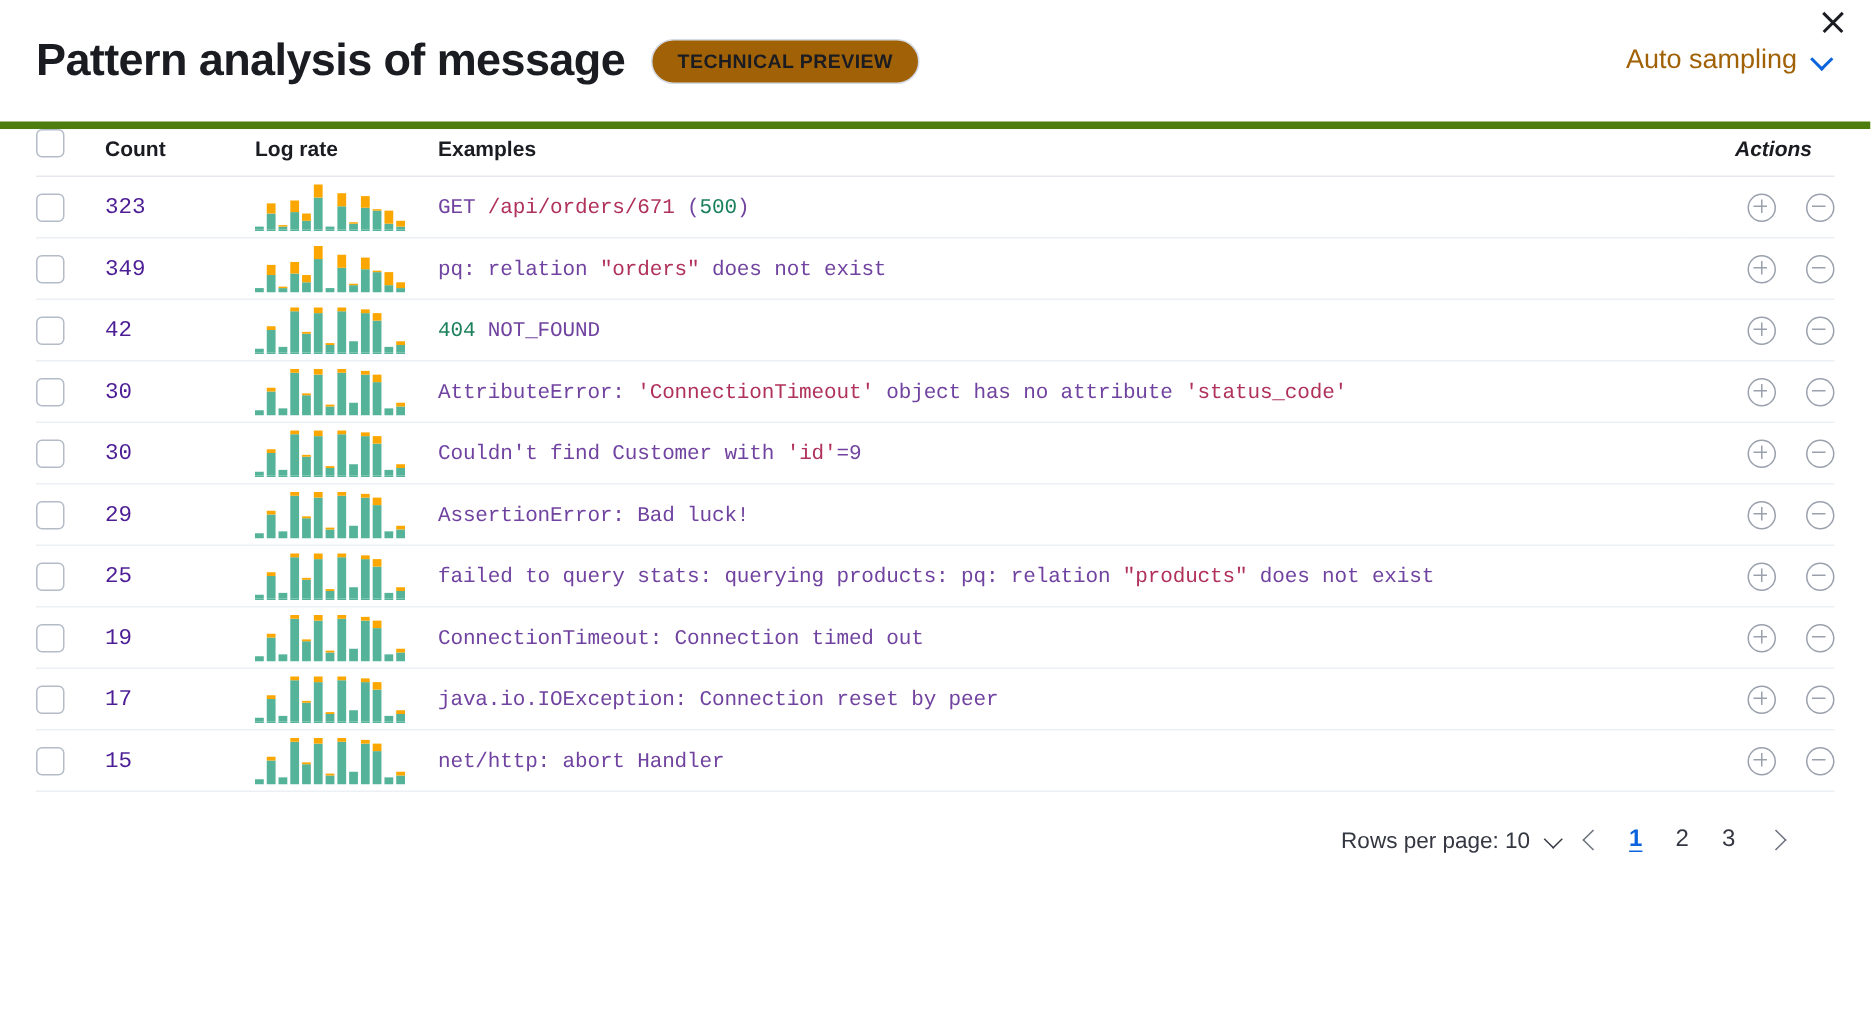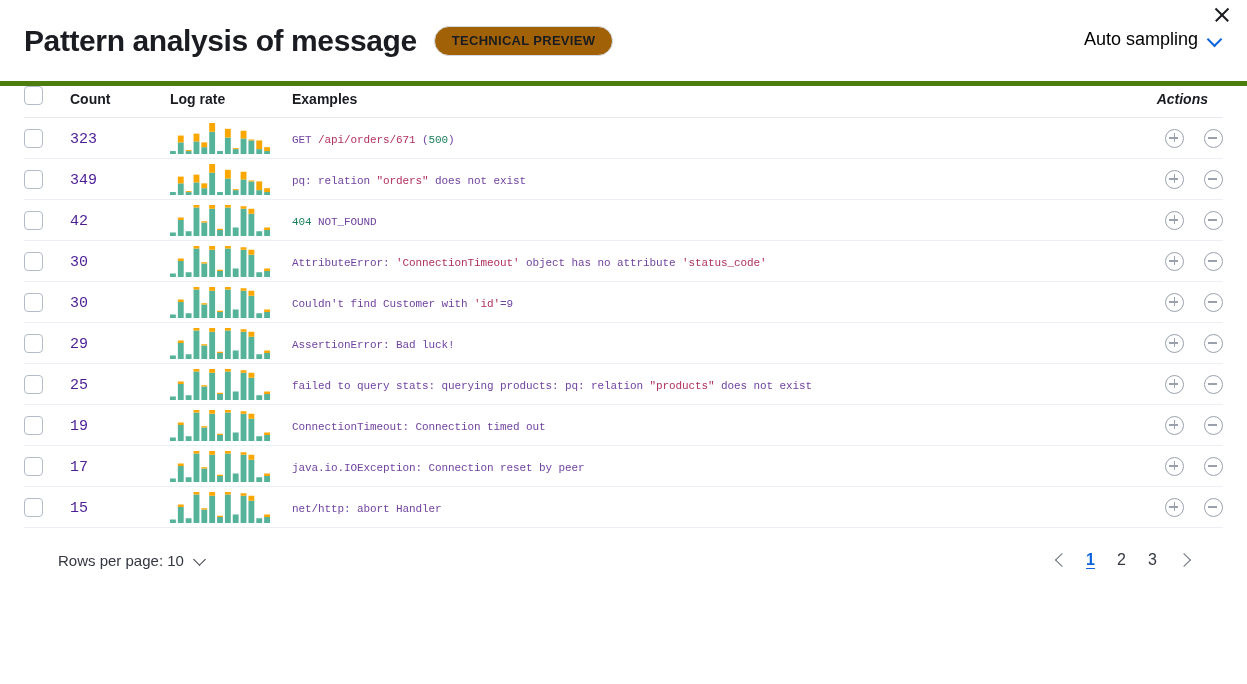--- a/index.html
+++ b/index.html
@@ -45,21 +45,21 @@
   .header-right {
     position: absolute;
     right: 24px;
     top: 30px;
     display: flex;
     align-items: center;
     gap: 9px;
   }
   .sampling-label {
     font-size: 18px;
-    color: #000000;
+    color: #a16207;
     line-height: 1;
   }
   .chev {
     width: 16px; height: 16px;
     display: inline-block;
     position: relative;
   }
   .chev::after {
     content: "";
     position: absolute;
@@ -139,21 +139,21 @@
     color: #4c1d95;
   }
 
   
   .spark {
     display: block;
   }
 
   .example {
     font-family: "Liberation Mono", monospace;
-    font-size: 11px;
+    font-size: 14px;
     color: #7143a0;
     white-space: nowrap;
     letter-spacing: -0.1px;
   }
   .tk-str { color: #b0315a; }
   .tk-num { color: #1a7f5a; }
 
   .actions-cell {
     text-align: right;
     padding-right: 15px;
@@ -181,21 +181,21 @@
     position: absolute;
     left: 7.6px; top: 3.4px;
     width: 1.3px; height: 9px;
     background: #9aa1ad;
   }
 
   
   .footer {
     display: flex;
     align-items: center;
-    justify-content: space-between;
+    justify-content: flex-end;
     padding: 18px 24px 0 24px;
   }
   .rows-per-page {
     display: flex;
     align-items: center;
     gap: 10px;
     font-size: 15px;
     color: #343741;
     cursor: pointer;
     padding-left: 10px;

